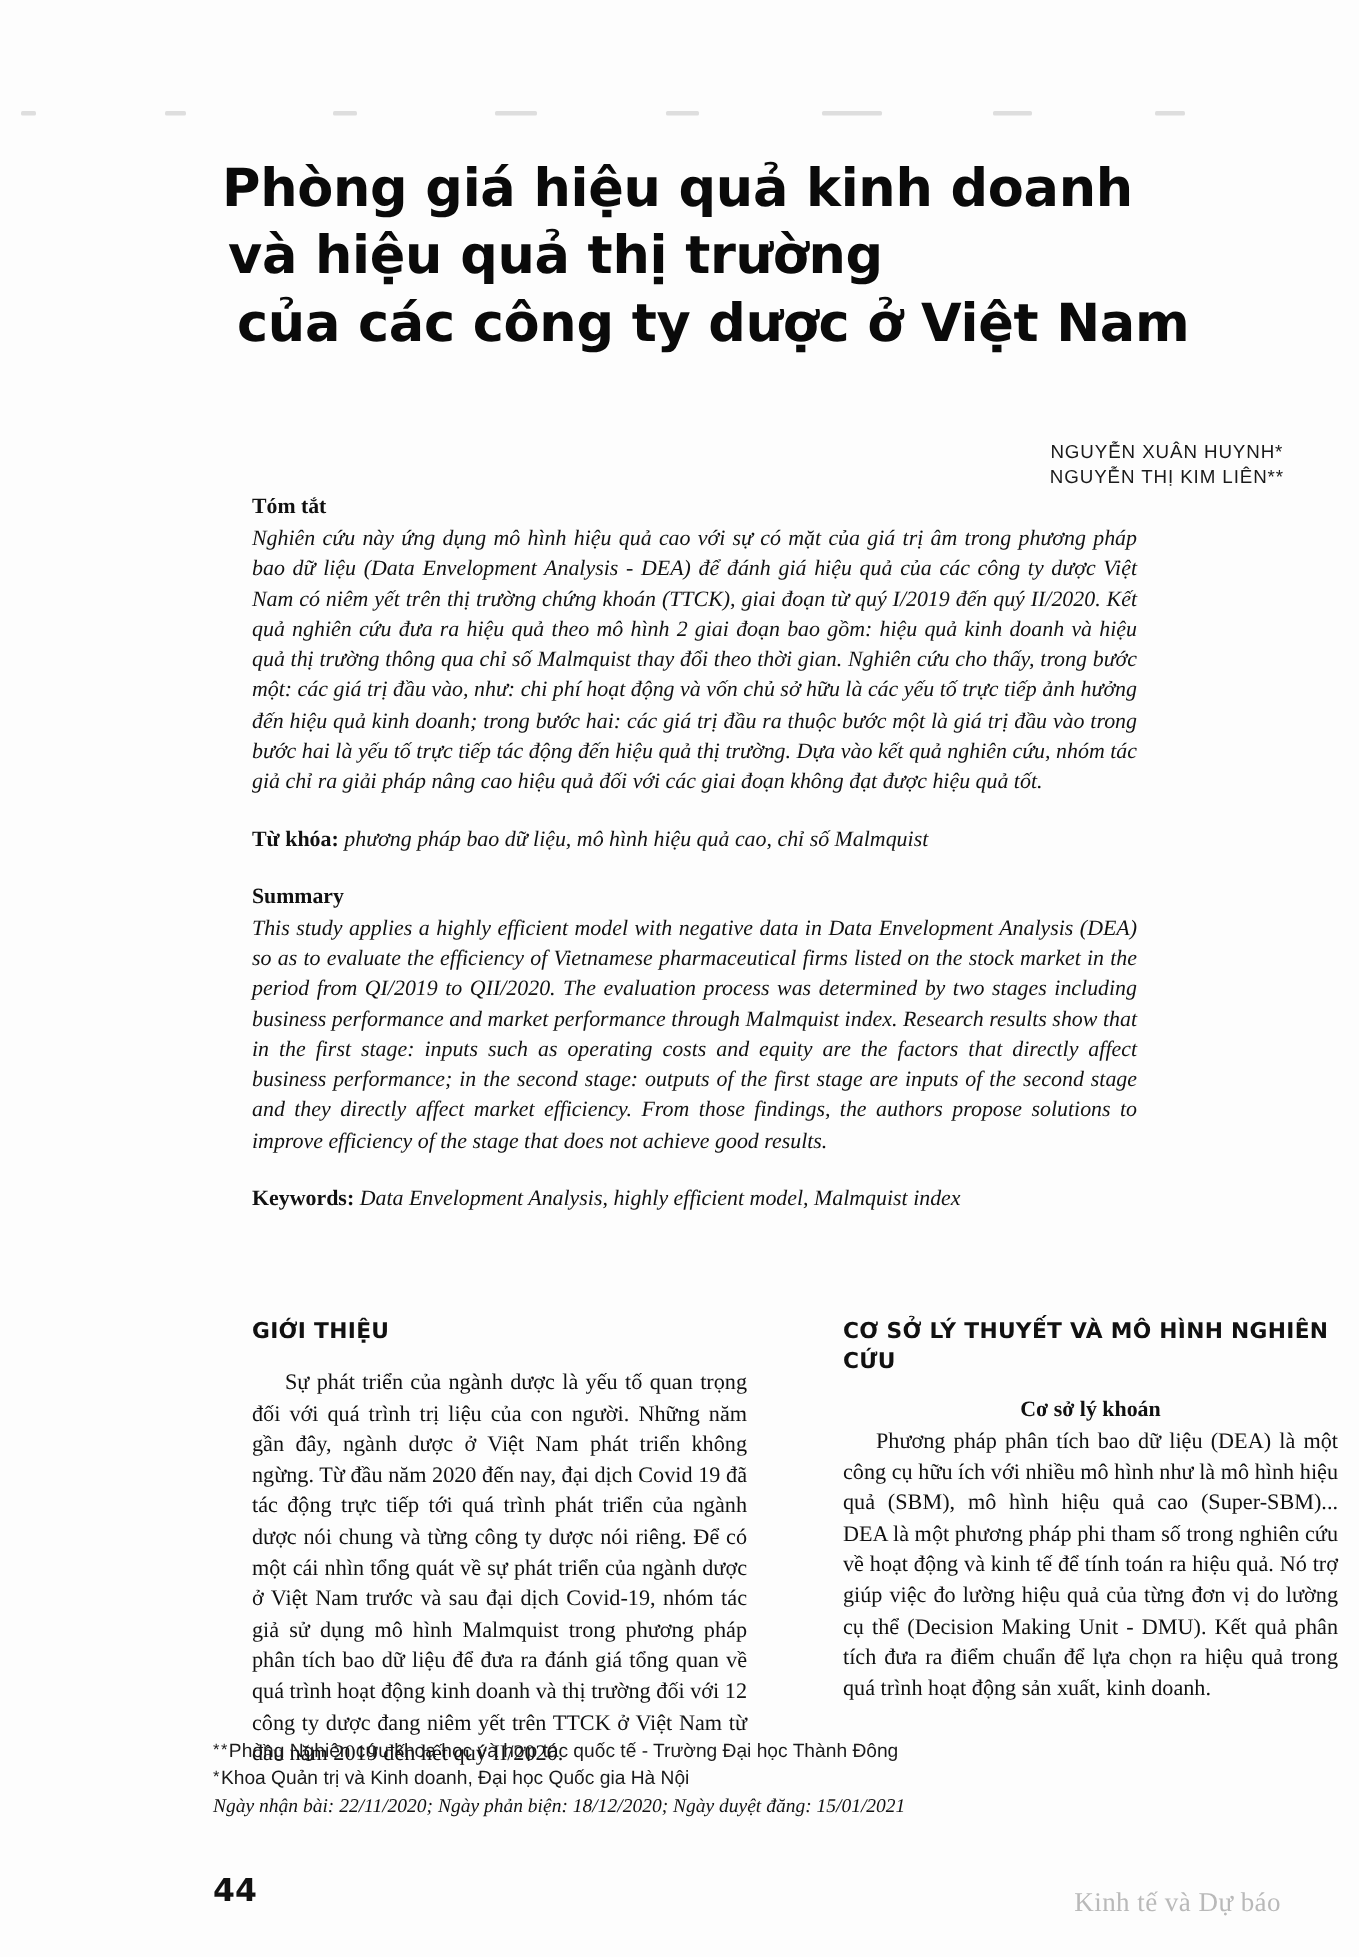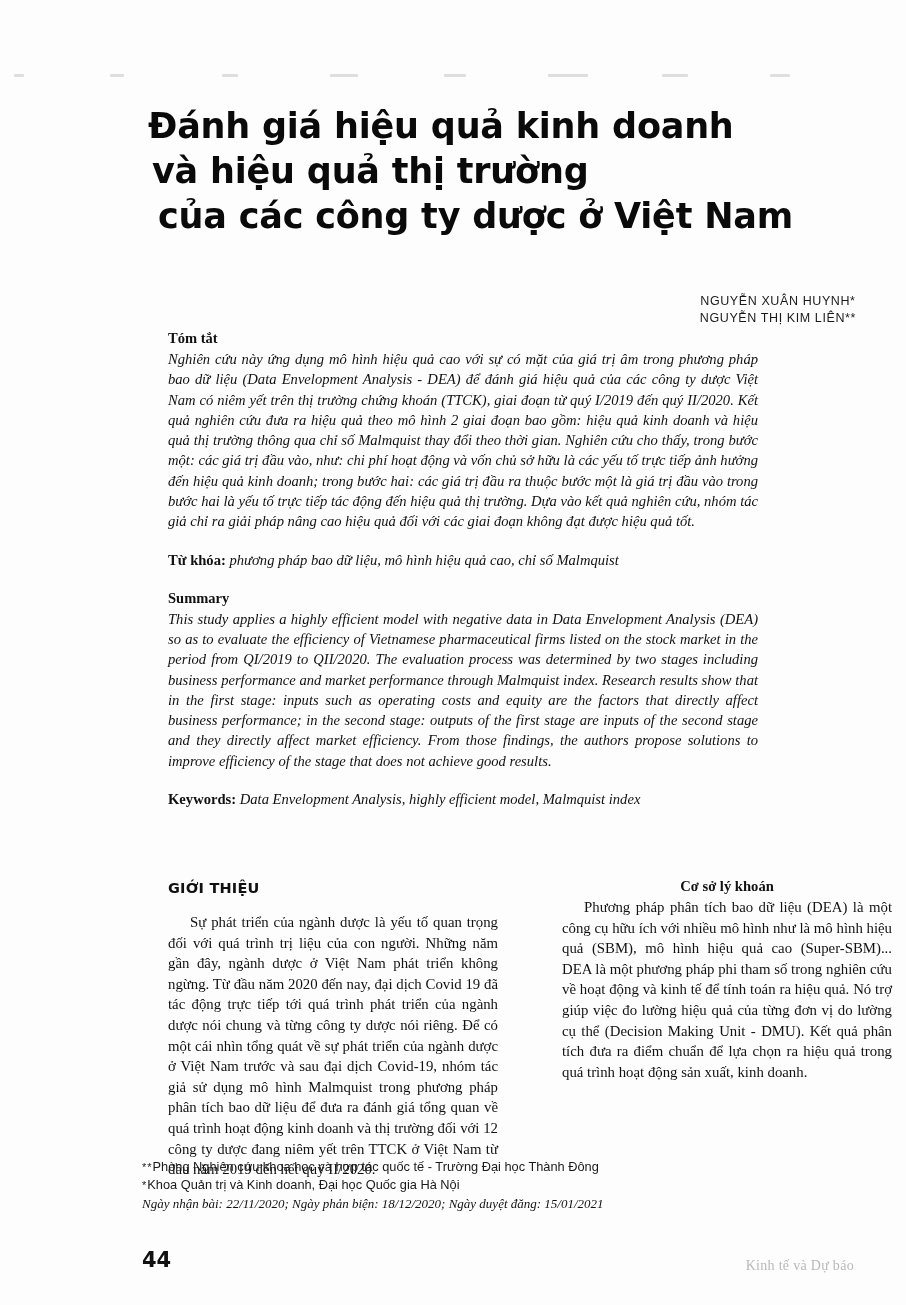--- a/index.html
+++ b/index.html
@@ -180,21 +180,21 @@
     top: 1248px;
     font-family: "DejaVu Sans", sans-serif;
     font-weight: bold;
     font-size: 21px;
   }
   .journal-mark {
     position: absolute;
     right: 52px;
     top: 1258px;
     font-family: "Liberation Serif", serif;
-    font-size: 14px;
+    font-size: 18px;
     color: #b9b9b9;
     letter-spacing: 0.3px;
   }
 </style>
 </head>
 <body>
 
 <div class="page">
 
   <div class="scan-speckles">
@@ -202,21 +202,21 @@
     <span style="left:110px;width:14px"></span>
     <span style="left:222px;width:16px"></span>
     <span style="left:330px;width:28px"></span>
     <span style="left:444px;width:22px"></span>
     <span style="left:548px;width:40px"></span>
     <span style="left:662px;width:26px"></span>
     <span style="left:770px;width:20px"></span>
   </div>
 
   <div class="title-block">
-    <div class="title-line l1">Đánh giá hiệu quả kinh doanh</div>
+    <div class="title-line l1">Phòng giá hiệu quả kinh doanh</div>
     <div class="title-line l2">và hiệu quả thị trường</div>
     <div class="title-line l3">của các công ty dược ở Việt Nam</div>
   </div>
 
   <div class="authors">
     <div>NGUYỄN XUÂN HUYNH*</div>
     <div>NGUYỄN THỊ KIM LIÊN**</div>
   </div>
 
   <div class="abstract-area">
@@ -241,20 +241,21 @@
   </div>
 
   <div class="cols">
 
     <div class="col col-left">
       <h2 class="col-head">GIỚI THIỆU</h2>
       <p class="body">Sự phát triển của ngành dược là yếu tố quan trọng đối với quá trình trị liệu của con người. Những năm gần đây, ngành dược ở Việt Nam phát triển không ngừng. Từ đầu năm 2020 đến nay, đại dịch Covid 19 đã tác động trực tiếp tới quá trình phát triển của ngành dược nói chung và từng công ty dược nói riêng. Để có một cái nhìn tổng quát về sự phát triển của ngành dược ở Việt Nam trước và sau đại dịch Covid-19, nhóm tác giả sử dụng mô hình Malmquist trong phương pháp phân tích bao dữ liệu để đưa ra đánh giá tổng quan về quá trình hoạt động kinh doanh và thị trường đối với 12 công ty dược đang niêm yết trên TTCK ở Việt Nam từ đầu năm 2019 đến hết quý II/2020.</p>
     </div>
 
     <div class="col col-right">
+      <h2 class="col-head">CƠ SỞ LÝ THUYẾT VÀ MÔ HÌNH NGHIÊN CỨU</h2>
       <h3 class="sub-head">Cơ sở lý khoán</h3>
       <p class="body">Phương pháp phân tích bao dữ liệu (DEA) là một công cụ hữu ích với nhiều mô hình như là mô hình hiệu quả (SBM), mô hình hiệu quả cao (Super-SBM)... DEA là một phương pháp phi tham số trong nghiên cứu về hoạt động và kinh tế để tính toán ra hiệu quả. Nó trợ giúp việc đo lường hiệu quả của từng đơn vị do lường cụ thể (Decision Making Unit - DMU). Kết quả phân tích đưa ra điểm chuẩn để lựa chọn ra hiệu quả trong quá trình hoạt động sản xuất, kinh doanh.</p>
     </div>
   </div>
 
   <div class="footnotes">
     <div class="fn">
       <sup>**</sup><span>Phòng Nghiên cứu khoa học và hợp tác quốc tế - Trường Đại học Thành Đông</span>
     </div>
     <div class="fn">

